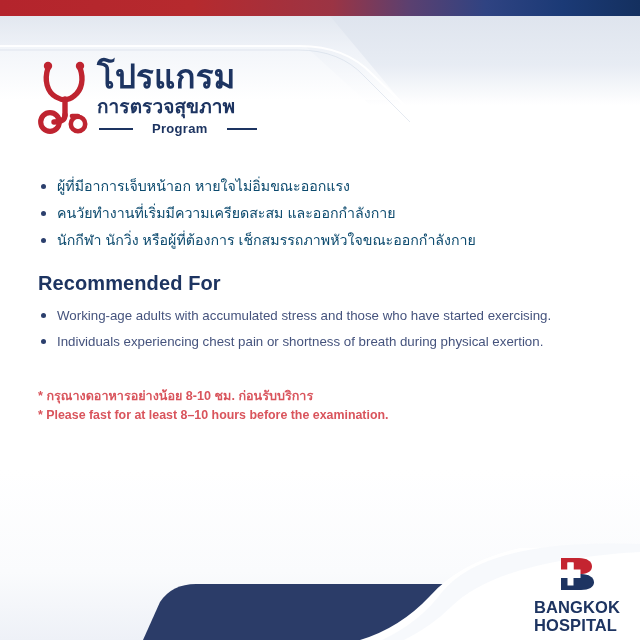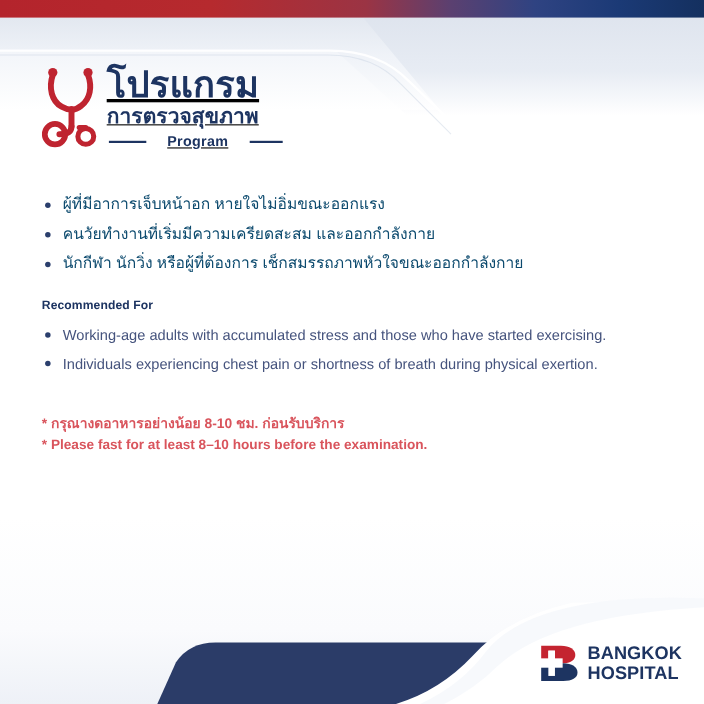--- a/index.html
+++ b/index.html
@@ -29,21 +29,21 @@
   #bg-layer { position:absolute; left:0; top:0; width:640px; height:640px; z-index:0; }
 
   
   #logo-lockup {
     position:absolute; left:38px; top:58px;
     display:flex; align-items:flex-start; gap:7px;
     z-index:4;
   }
   #stethoscope-icon { width:52px; height:80px; flex:0 0 auto; }
 
-  #logo-words { display:flex; flex-direction:column; padding-top:2px;text-decoration:underline; }
+  #logo-words { display:flex; flex-direction:column; padding-top:2px; }
   #logo-line-1 {
     font-size:33px; line-height:34px; font-weight:700;
     color:#1d3461; letter-spacing:.2px;
   }
   #logo-line-2 {
     font-size:19px; line-height:23px; font-weight:600;
     color:#1d3461; letter-spacing:.1px; margin-top:1px;
   }
   #logo-line-3 {
     display:flex; align-items:center; gap:19px;
@@ -58,21 +58,21 @@
   }
 
   
   #content { position:absolute; left:38px; top:176px; width:596px; z-index:4; }
 
   .section-heading {
     font-size:16px; font-weight:700; color:#1d3461;
     letter-spacing:.1px;
   }
   .section-heading.thai { font-size:16px; margin-bottom:11px; }
-  .section-heading.eng  { font-size:11px; margin-bottom:11px; }
+  .section-heading.eng  { font-size:20px; margin-bottom:11px; }
 
   ul.bullets { list-style:none; }
   ul.bullets li {
     position:relative;
     padding-left:19px;
     color:#3b4a74;
     margin-bottom:7px;
   }
   ul.bullets li::before {
     content:"";
@@ -94,23 +94,24 @@
     color:#d9545c;
     font-size:12.4px;
     line-height:19px;
   }
   #footnotes p.thai { font-size:12.6px; }
 
   
   #footer-art { position:absolute; left:0; bottom:0; width:640px; height:130px; z-index:2; }
 
   #bkk-logo {
-    position:absolute; right:20px; bottom:20px;
+    position:absolute; right:20px; bottom:7px;
     display:flex; align-items:center; gap:8px;
     z-index:5;
+    flex-direction:column;
   }
   #bkk-mark { width:36px; height:34px; flex:0 0 auto; }
   #bkk-words { display:flex; flex-direction:column; line-height:1; }
   #bkk-words span {
     font-size:16.5px; font-weight:700; color:#1d3461;
     letter-spacing:.1px;
   }
   #bkk-words span.second { margin-top:1px; }
 </style>
 </head>

